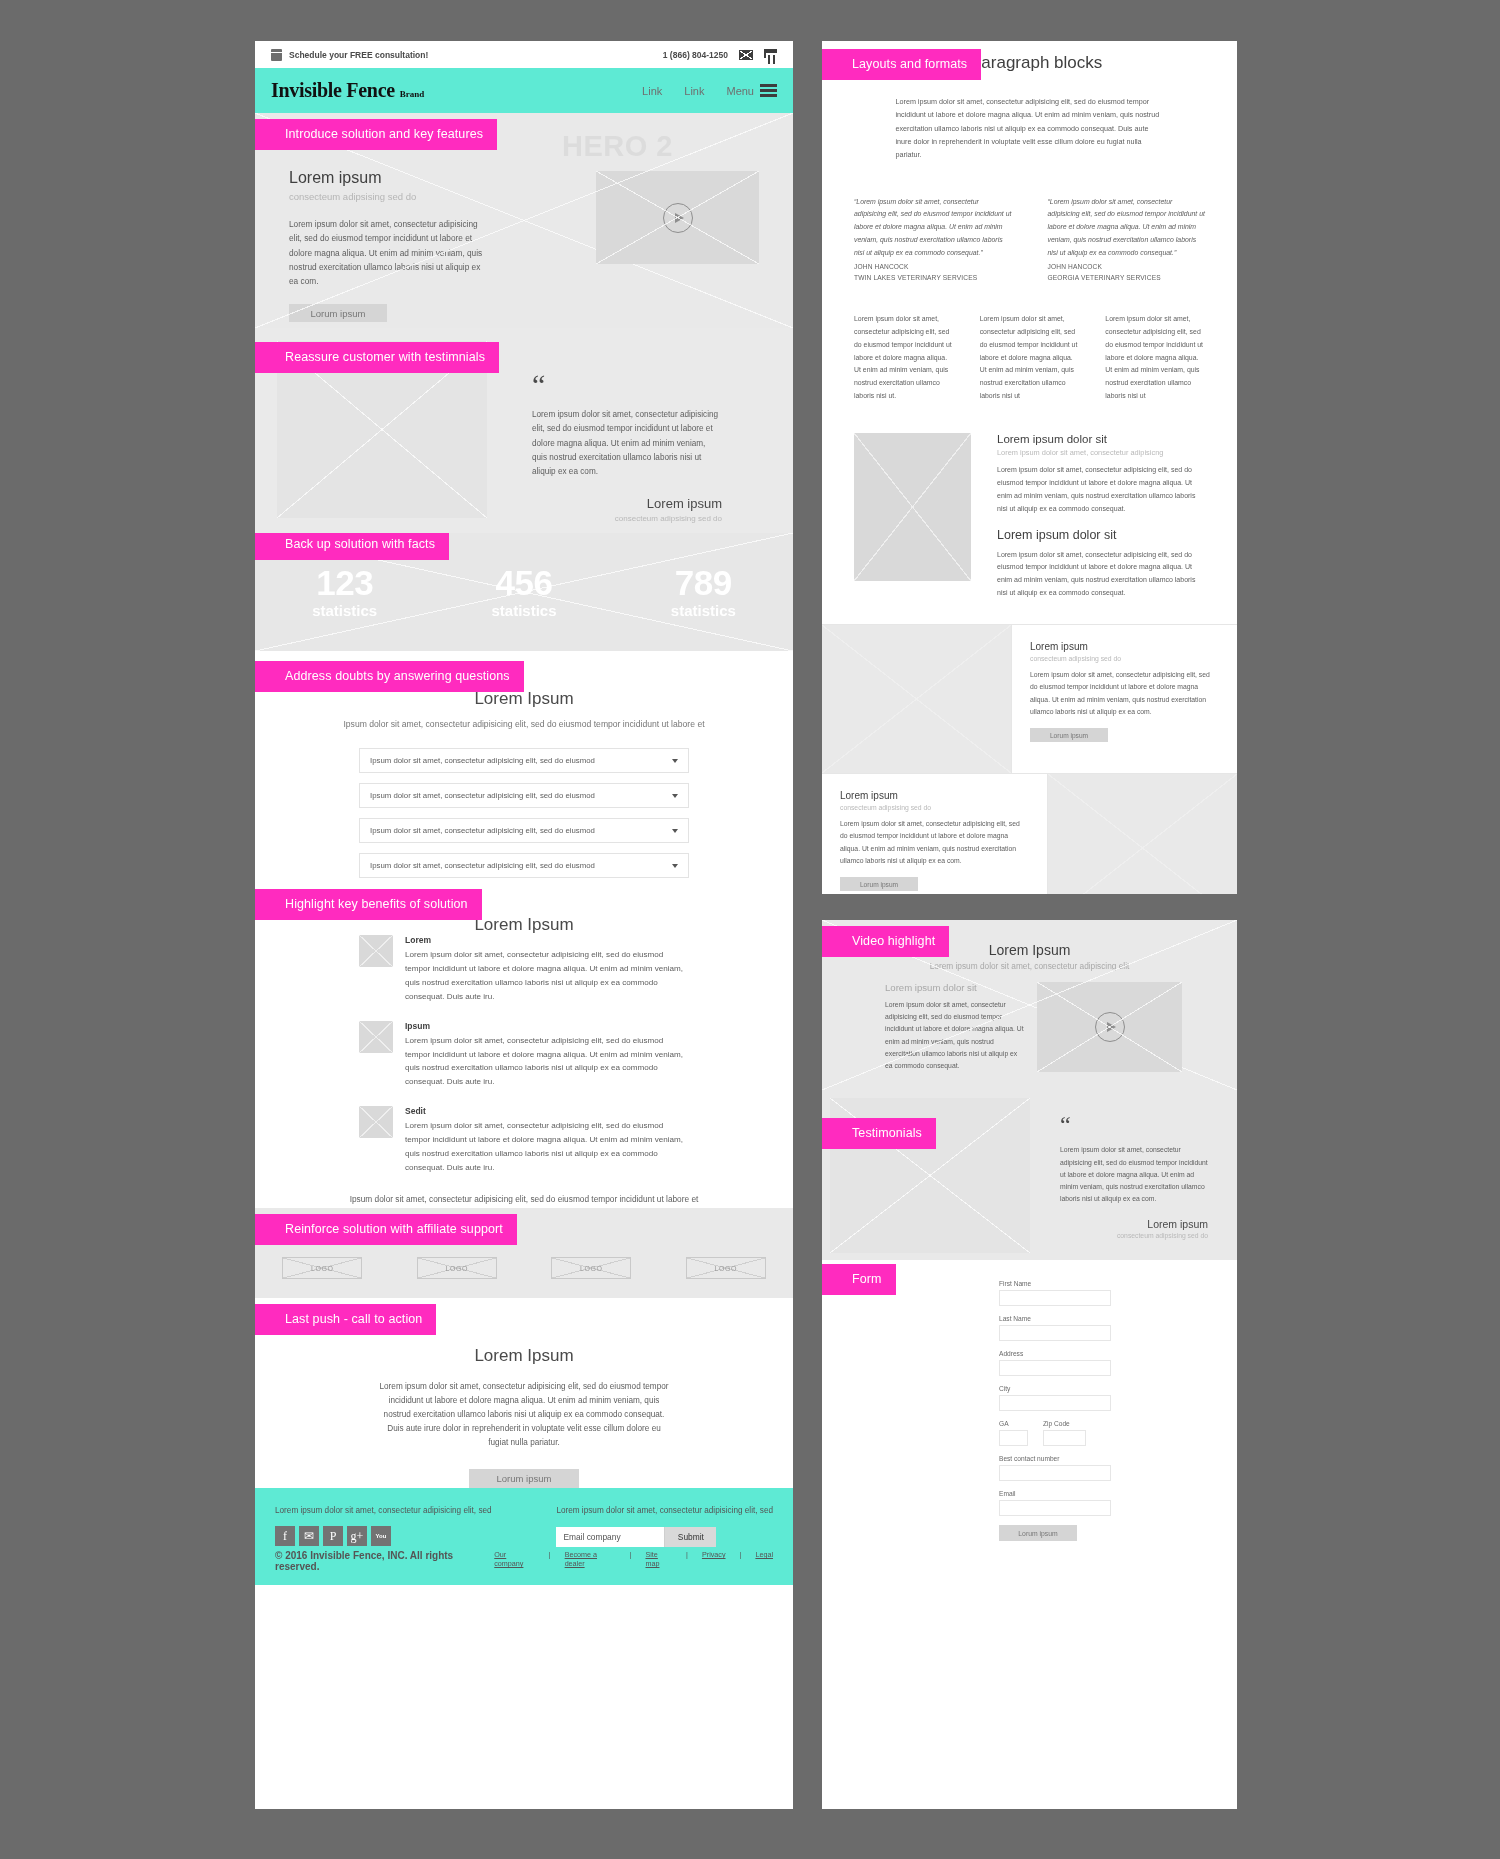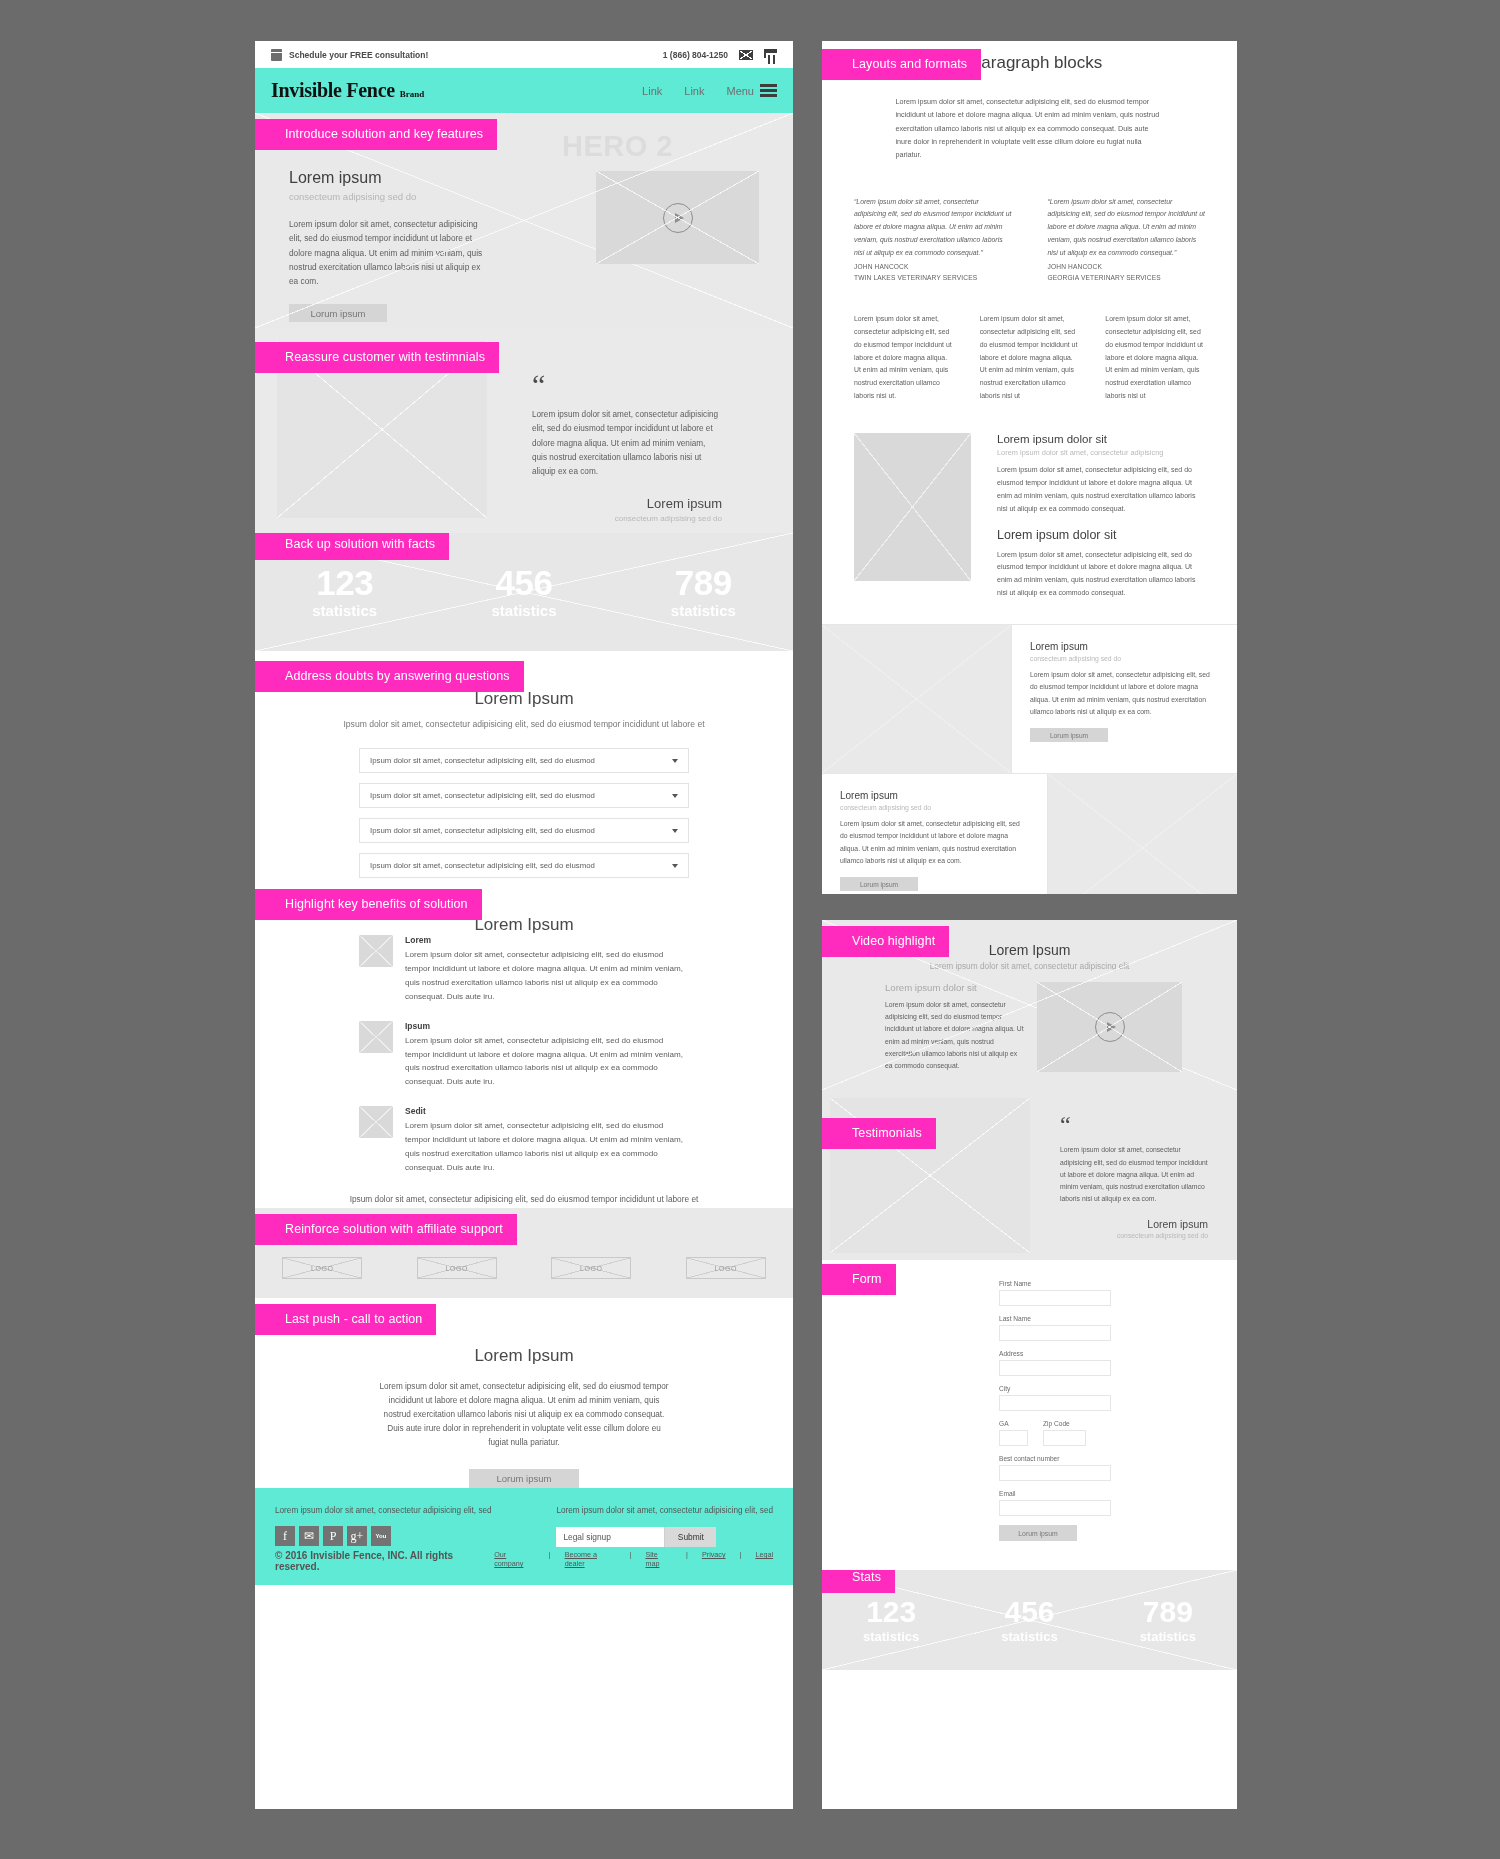--- a/index.html
+++ b/index.html
@@ -386,21 +386,21 @@
           <span class="s-ico">f</span>
           <span class="s-ico">✉</span>
           <span class="s-ico">P</span>
           <span class="s-ico">g+</span>
           <span class="s-ico yt">You</span>
         </div>
       </div>
       <div class="f-col-r">
         <div class="f-txt">Lorem ipsum dolor sit amet, consectetur adipisicing elit, sed</div>
         <div class="signup">
-          <div class="field">Legal signup</div>
+          <div class="field">Email company</div>
           <div class="sub">Submit</div>
         </div>
       </div>
       <div class="f-bottom">
         <div class="copyr">© 2016 Invisible Fence, INC. All rights reserved.</div>
         <div class="f-links">
           <a>Our company</a>
             <span class="sep">|</span>
           <a>Become a dealer</a>
             <span class="sep">|</span>
@@ -525,30 +525,15 @@
           </div>
         </div>
         <div class="fl">Best contact number</div>
         <div class="fi"></div>
         <div class="fl">Email</div>
         <div class="fi"></div>
         <div class="f-submit btn-gray">Lorum ipsum</div>
       </div>
     </div>
 
-    <div class="sec-stats2 ghostx">
-      <div class="tag" style="left:0;top:-8px">Stats</div>
-      <div class="stat2">
-        <div class="n">123</div>
-        <div class="l">statistics</div>
-      </div>
-      <div class="stat2">
-        <div class="n">456</div>
-        <div class="l">statistics</div>
-      </div>
-      <div class="stat2">
-        <div class="n">789</div>
-        <div class="l">statistics</div>
-      </div>
-    </div>
   </div>
 
 </div>
 
 </body></html>

